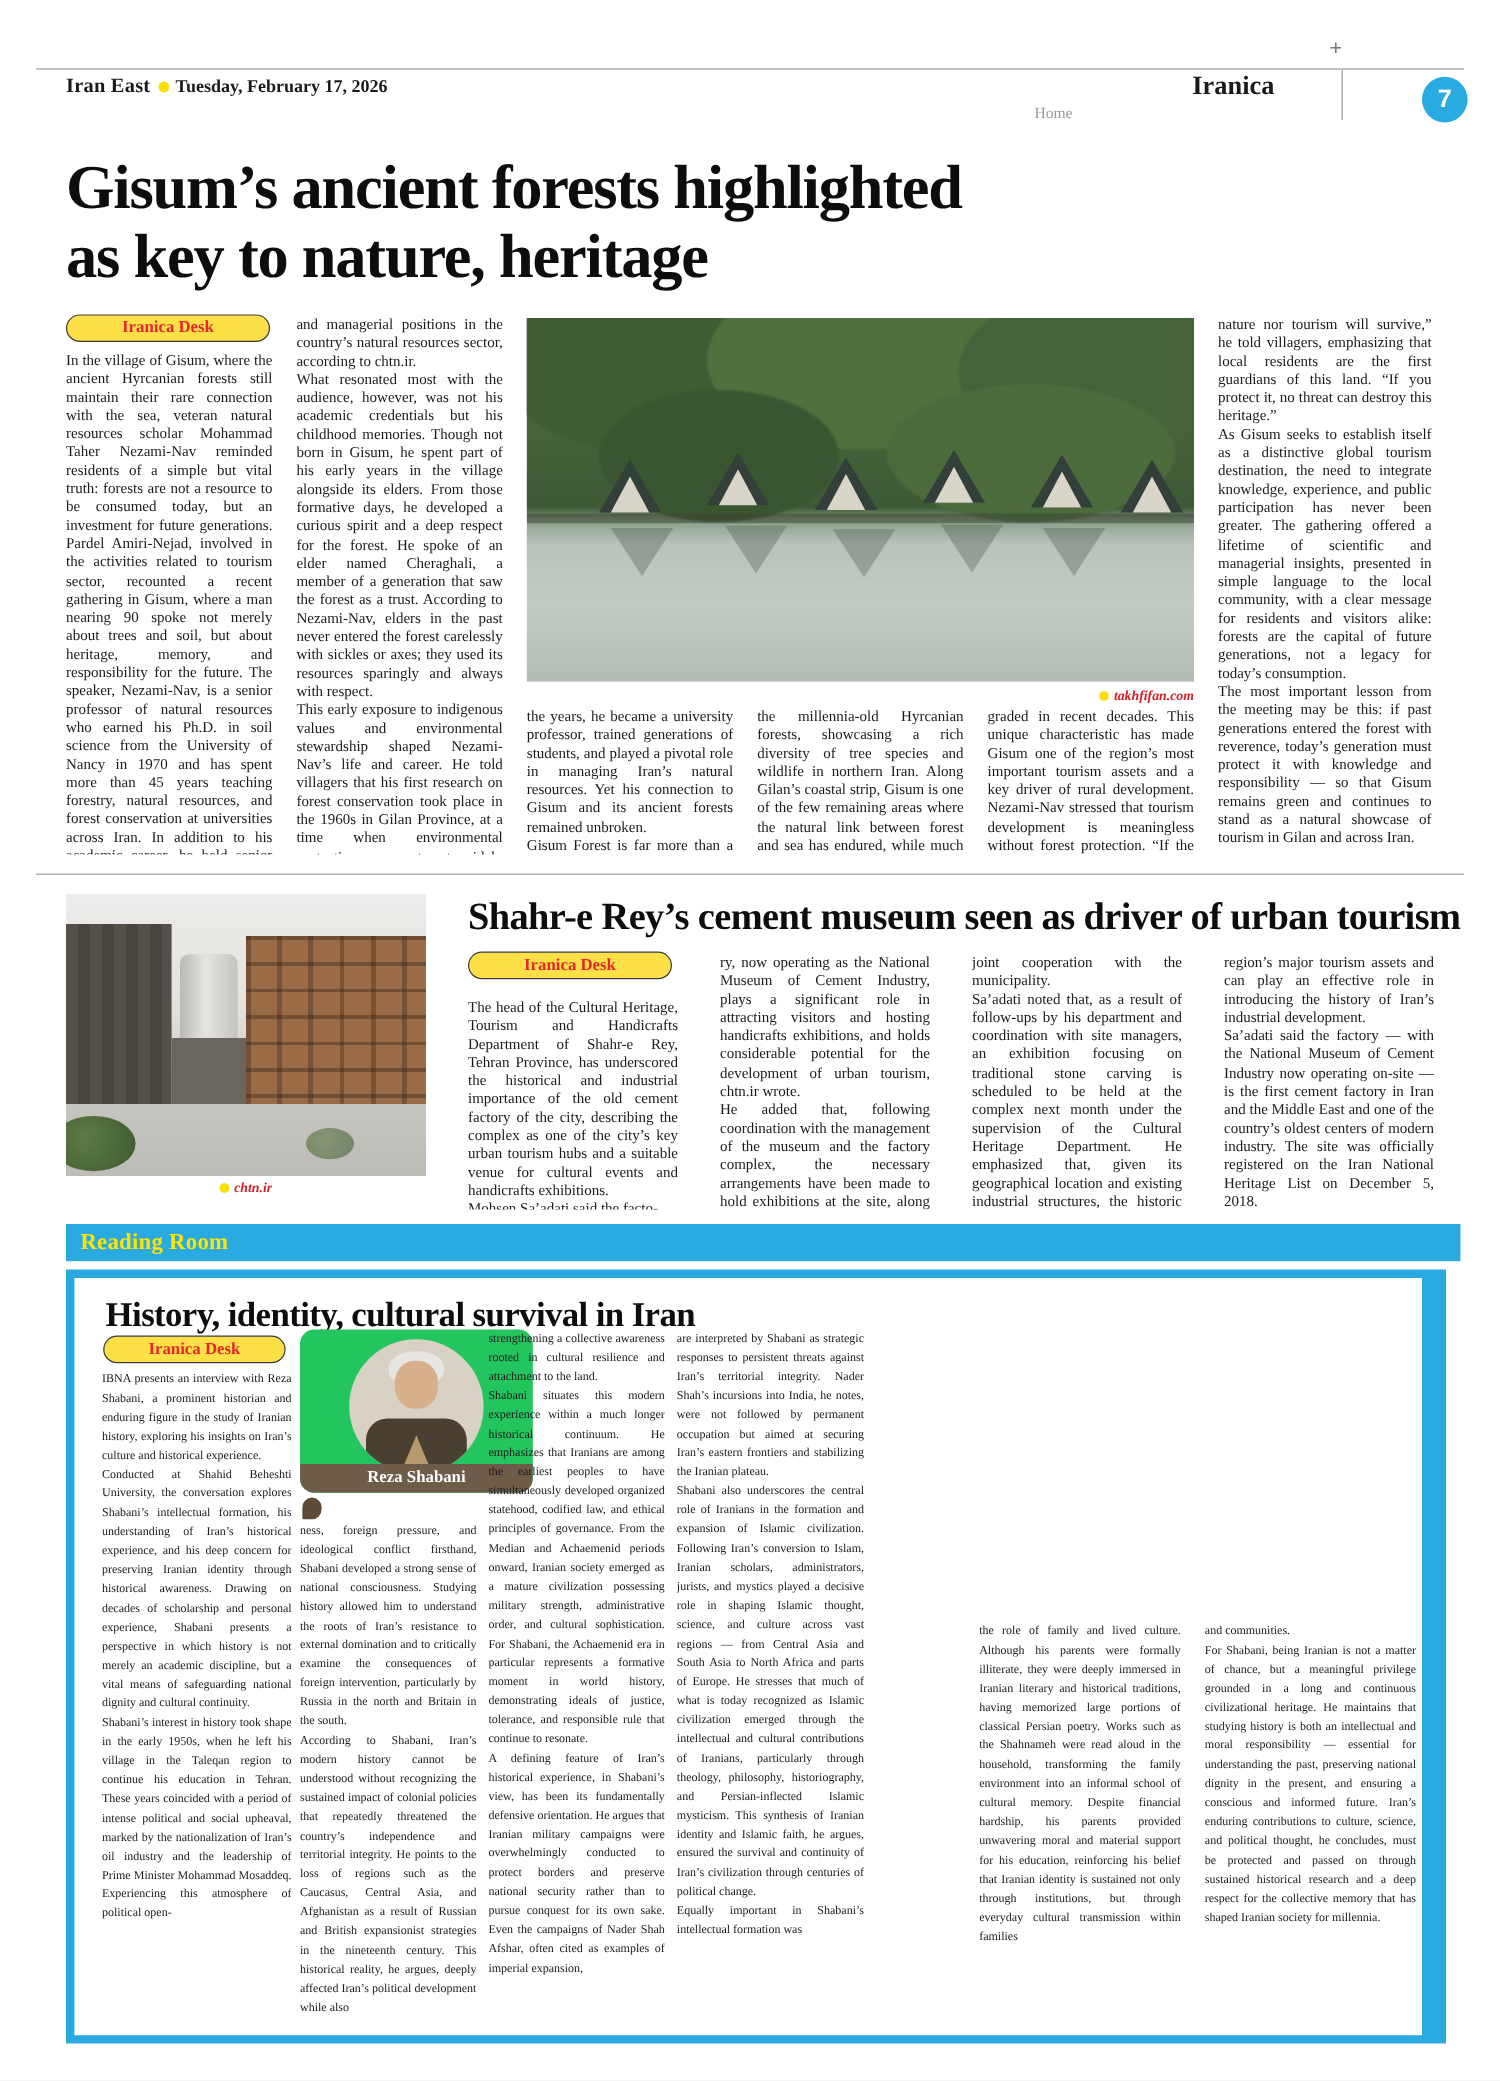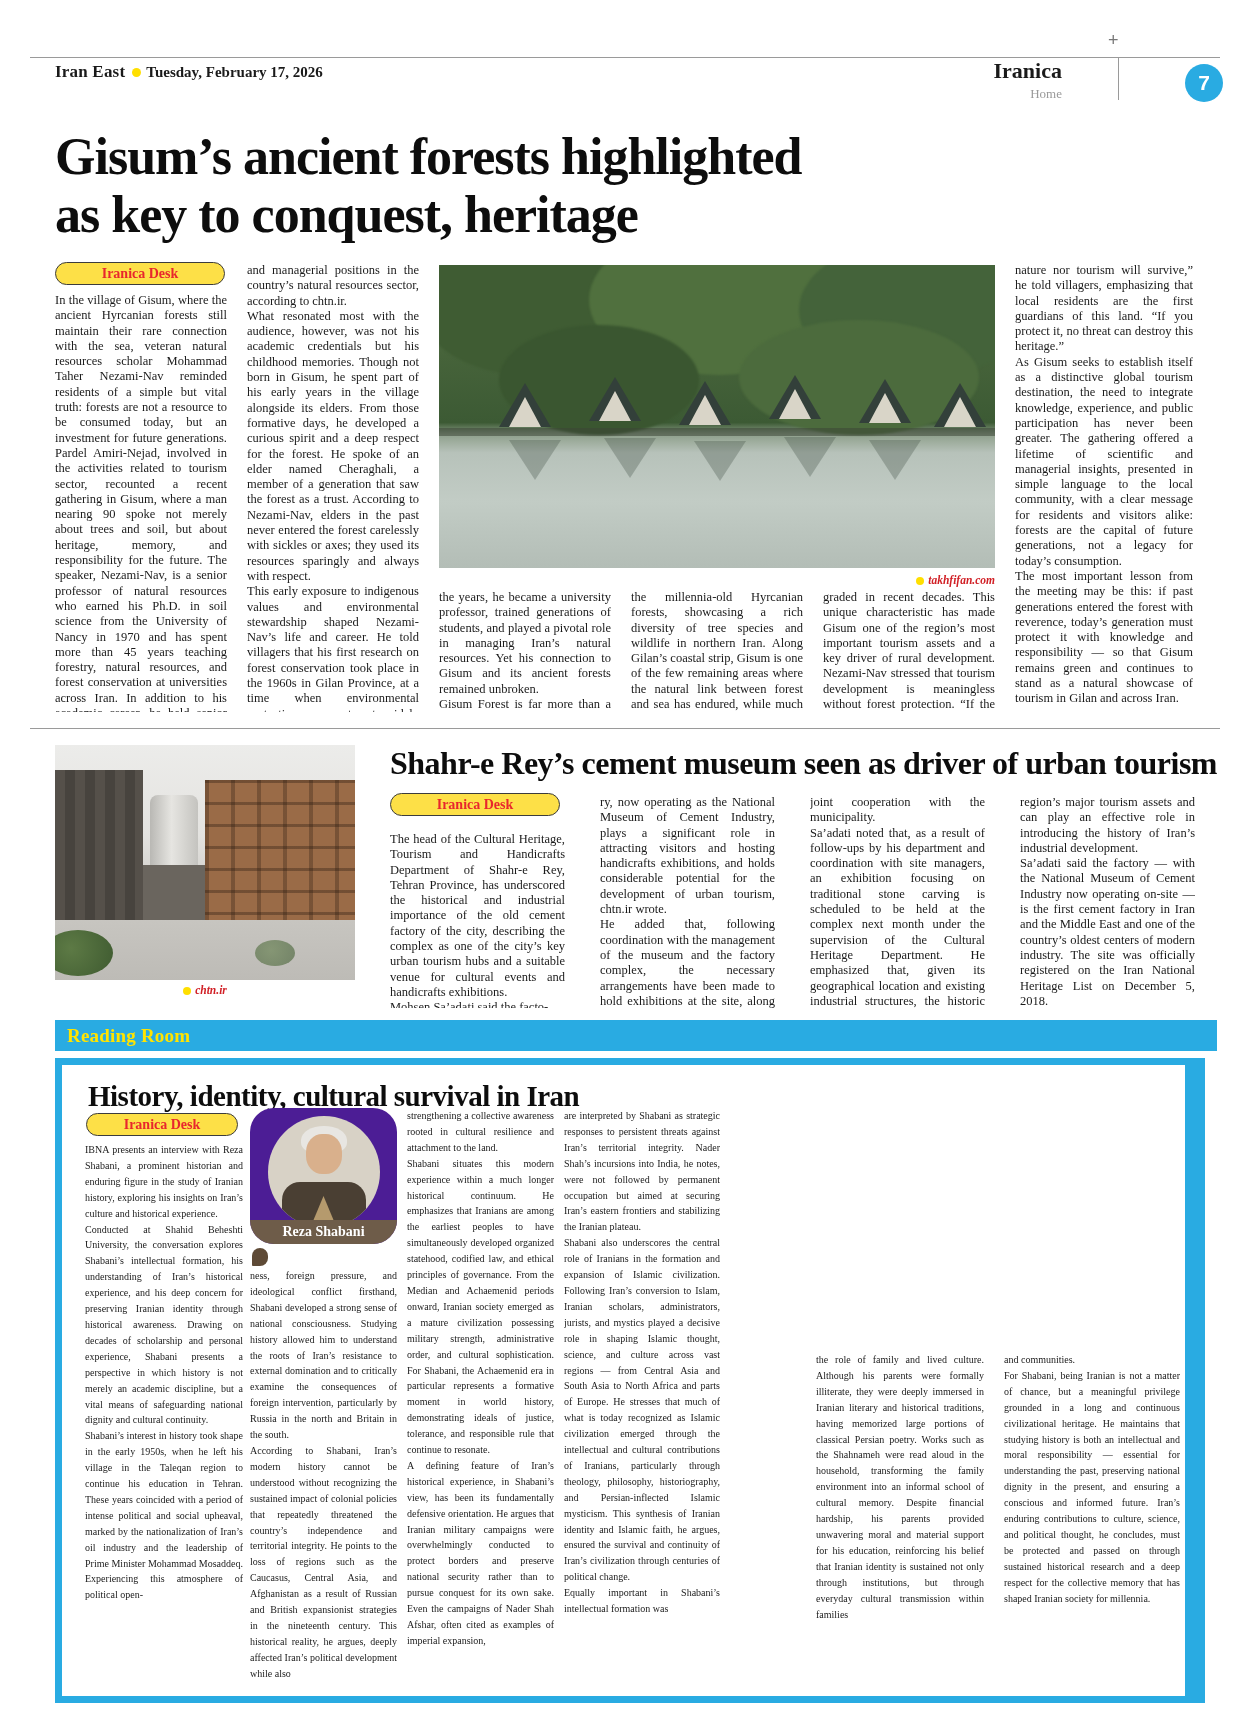--- a/index.html
+++ b/index.html
@@ -5,21 +5,21 @@
   html,body{margin:0;padding:0;background:#e9e9e9;}
   .page{position:relative;width:1250px;height:1734px;background:#ffffff;margin:0 auto;
         font-family:"Liberation Serif",serif;color:#1a1a1a;overflow:hidden;}
   .abs{position:absolute;}
   .hairline{background:#9a9a9a;height:1px;}
   .vline{background:#9a9a9a;width:1px;}
   .masthead{font-size:17px;font-weight:bold;letter-spacing:0.2px;}
   .date{font-size:15px;font-weight:bold;}
   .dot{display:inline-block;width:9px;height:9px;border-radius:50%;background:#ffdf00;margin:0 5px 1px 7px;vertical-align:middle;}
   .section-name{font-size:22px;font-weight:bold;text-align:right;}
-  .section-sub{font-size:13px;color:#999;text-align:right;}
+  .section-sub{font-size:13px;color:#999;}
   .crop{color:#777;font-size:18px;font-family:"Liberation Sans",sans-serif;}
   .pagebadge{width:38px;height:38px;border-radius:50%;background:#29abe2;color:#fff;
              font-family:"Liberation Sans",sans-serif;font-weight:bold;font-size:21px;
              display:flex;align-items:center;justify-content:center;}
   .h1{font-weight:bold;font-size:52px;line-height:58px;letter-spacing:-1px;color:#0d0d0d;}
   .h2{font-weight:bold;font-size:32px;letter-spacing:-0.5px;white-space:nowrap;color:#0d0d0d;}
   .h3{font-weight:bold;font-size:29px;letter-spacing:-0.5px;color:#0d0d0d;}
   .pill{border:1.5px solid #3c3c3c;border-radius:14px;background:#fde047;text-align:center;
         color:#e8262d;font-weight:bold;font-size:14px;line-height:21px;}
   .col{font-size:12.5px;line-height:15.3px;text-align:justify;white-space:pre-line;overflow:hidden;}
@@ -45,21 +45,21 @@
   
   .ph-inscr{background:
       repeating-linear-gradient(180deg,rgba(95,78,50,.22) 0 3px,rgba(255,255,255,.06) 3px 7px),
       radial-gradient(circle at 20% 30%,rgba(255,255,255,.25),transparent 40%),
       radial-gradient(circle at 75% 60%,rgba(110,90,60,.25),transparent 45%),#cfc3ab;overflow:hidden;}
   .inscr-cap{position:absolute;left:0;right:0;bottom:0;background:rgba(255,255,255,.78);padding:5px 10px 6px 38px;}
   
   .rrbar{background:#29abe2;color:#ffe400;font-weight:bold;font-size:19px;line-height:31px;padding-left:12px;letter-spacing:0.2px;}
   .rrbox{border:7px solid #29abe2;border-right-width:20px;background:#fff;}
   
-  .portrait{background:#4c1d95;border-radius:24px;overflow:hidden;}
+  .portrait{background:#22c55e;border-radius:12px;overflow:hidden;padding-left:47px;}
   .portrait .ring{position:absolute;left:50%;top:8px;transform:translateX(-50%);width:112px;height:112px;border-radius:50%;background:#d8d2c6;overflow:hidden;}
   .portrait .hair{position:absolute;left:50%;top:10px;transform:translateX(-50%);width:46px;height:28px;border-radius:50% 50% 40% 40%;background:#e8e6e2;}
   .portrait .face{position:absolute;left:50%;top:18px;transform:translateX(-50%);width:36px;height:40px;border-radius:45%;background:#d9b08c;}
   .portrait .body{position:absolute;left:50%;bottom:-6px;transform:translateX(-50%);width:84px;height:52px;border-radius:18px 18px 0 0;background:#4a3f33;}
   .portrait .vest{position:absolute;left:50%;bottom:-4px;transform:translateX(-50%);width:30px;height:36px;background:#b59a6d;clip-path:polygon(0 100%,50% 0,100% 100%);}
   .portrait .capbar{position:absolute;left:0;right:0;bottom:0;height:24px;background:#6e5c49;color:#fff;font-weight:bold;font-size:14px;text-align:center;line-height:24px;}
   .quote{width:16px;height:18px;background:#5e4a36;border-radius:9px 9px 9px 1px;}
 </style>
 </head>
 <body>
@@ -73,21 +73,21 @@
   <div class="abs" style="left:55px;top:62px;">
     <span class="masthead">Iran East</span><span class="dot"></span><span class="date">Tuesday, February 17, 2026</span>
   </div>
 
   <div class="abs section-name" style="left:862px;top:58px;width:200px;">Iranica</div>
   <div class="abs section-sub" style="left:862px;top:86px;width:200px;">Home</div>
   <div class="abs pagebadge" style="left:1185px;top:64px;">7</div>
 
   <div class="abs h1" style="left:55px;top:128px;width:960px;">
     <div>Gisum’s ancient forests highlighted</div>
-    <div>as key to conquest, heritage</div>
+    <div>as key to nature, heritage</div>
   </div>
 
   <div class="abs pill" style="left:55px;top:262px;width:168px;">Iranica Desk</div>
 
   <div class="abs col" style="left:55px;top:293px;width:172px;height:419px;">In the village of Gisum, where the ancient Hyrcanian forests still maintain their rare connection with the sea, veteran natural resources scholar Mohammad Taher Nezami-Nav reminded residents of a simple but vital truth: forests are not a resource to be consumed today, but an investment for future generations. Pardel Amiri-Nejad, involved in the activities related to tourism sector, recounted a recent gathering in Gisum, where a man nearing 90 spoke not merely about trees and soil, but about heritage, memory, and responsibility for the future. The speaker, Nezami-Nav, is a senior professor of natural resources who earned his Ph.D. in soil science from the University of Nancy in 1970 and has spent more than 45 years teaching forestry, natural resources, and forest conservation at universities across Iran. In addition to his academic career, he held senior executive</div>
   <div class="abs col" style="left:247px;top:263px;width:172px;height:449px;">and managerial positions in the country’s natural resources sector, according to chtn.ir.
 What resonated most with the audience, however, was not his academic credentials but his childhood memories. Though not born in Gisum, he spent part of his early years in the village alongside its elders. From those formative days, he developed a curious spirit and a deep respect for the forest. He spoke of an elder named Cheraghali, a member of a generation that saw the forest as a trust. According to Nezami-Nav, elders in the past never entered the forest carelessly with sickles or axes; they used its resources sparingly and always with respect.
 This early exposure to indigenous values and environmental stewardship shaped Nezami-Nav’s life and career. He told villagers that his first research on forest conservation took place in the 1960s in Gilan Province, at a time when environmental protection was not yet widely recognized. Over</div>
 
   <div class="abs ph-gisum" style="left:439px;top:265px;width:556px;height:303px;">

